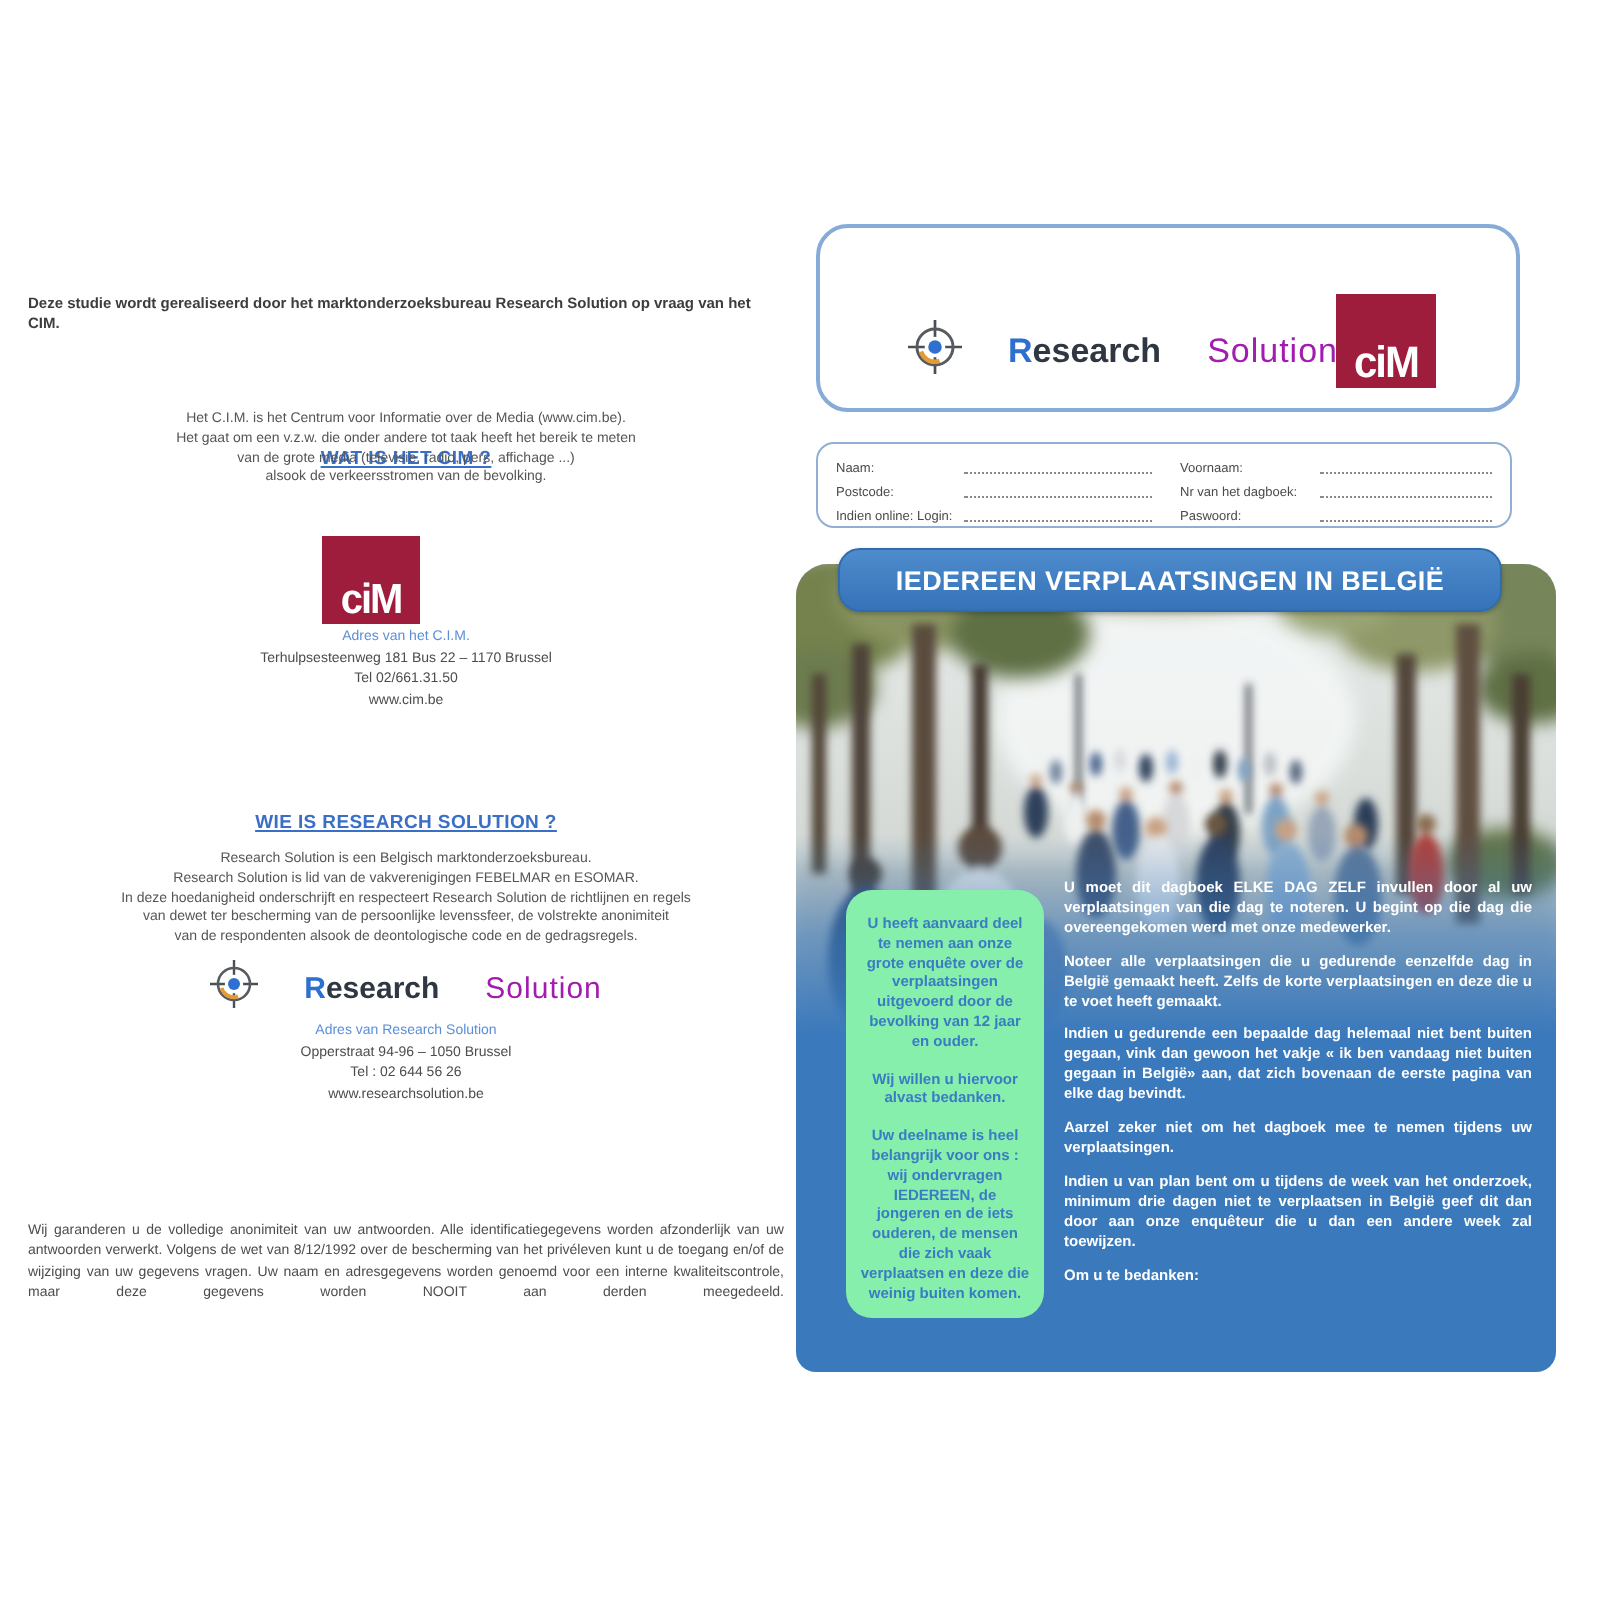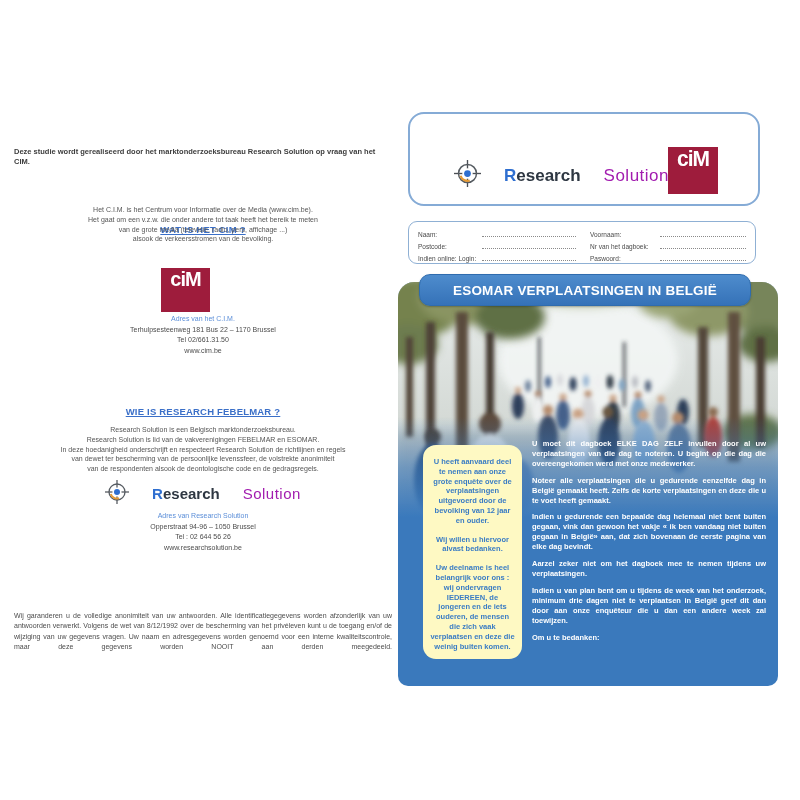--- a/index.html
+++ b/index.html
@@ -6,21 +6,21 @@
   body{width:800px;height:800px;position:relative;overflow:hidden;
        font-family:"Liberation Sans", sans-serif;color:#4c4c4c;}
   .abs{position:absolute;}
 
   
   .intro-line{left:14px;top:147px;width:378px;font-size:7.5px;font-weight:bold;
               color:#3d3d3d;text-align:left;line-height:10px;}
   .sec-heading{width:378px;left:14px;text-align:center;font-size:9.5px;font-weight:bold;
                color:#3a6fc8;text-decoration:underline;letter-spacing:.2px;}
   .sec-lines{width:378px;left:14px;text-align:center;font-size:7px;line-height:9.8px;color:#555;}
-  .cim-logo{background:#9e1c3c;color:#fff;display:flex;align-items:flex-start;justify-content:center;
+  .cim-logo{background:#9e1c3c;color:#fff;display:flex;align-items:flex-end;justify-content:center;
             font-weight:bold;}
   .cim-logo span{transform:scaleY(1.05);letter-spacing:-1px;}
   .addr{width:378px;left:14px;text-align:center;font-size:7px;line-height:10.5px;color:#4c4c4c;}
   .addr .lbl{color:#5b8ed8;}
   .rs-logo{display:flex;align-items:center;justify-content:center;gap:23px;}
   .rs-word-research{font-weight:bold;color:#2e3742;}
   .rs-word-research::first-letter{color:#2f6fd0;}
   .rs-word-solution{color:#a21caf;letter-spacing:.5px;}
   .footer-par{left:14px;top:611px;width:378px;font-size:7px;line-height:10.4px;
               text-align:justify;color:#4c4c4c;}
@@ -45,21 +45,21 @@
           color:#fff;font-weight:bold;font-size:13.5px;letter-spacing:.2px;
           box-shadow:0 1px 2px rgba(0,0,0,.25);}
 
   .blue-panel{left:398px;top:282px;width:380px;height:404px;background:#3a79bc;
               border-radius:16px 16px 10px 10px;z-index:1;}
   .photo{position:absolute;left:0;top:0;width:380px;height:235px;border-radius:16px 16px 0 0;
          overflow:hidden;}
   .photo svg{display:block;}
   .photo-fade{position:absolute;left:0;bottom:0;width:100%;height:100px;
               background:linear-gradient(to bottom,rgba(58,121,188,0) 0%,rgba(58,121,188,.6) 50%,#3a79bc 100%);}
-  .intro-box{position:absolute;left:25px;top:163px;width:99px;height:214px;background:#fef9c3;
+  .intro-box{position:absolute;left:25px;top:163px;width:99px;height:214px;background:#86efac;
              border-radius:13px;z-index:4;box-sizing:border-box;padding:12px 7px;
              color:#3a7cc4;font-weight:bold;font-size:7.5px;line-height:9.8px;text-align:center;}
   .intro-box p{margin:0 0 9px 0;}
   .info-text{position:absolute;left:134px;top:157px;width:234px;z-index:4;color:#ffffff;
              font-weight:bold;font-size:7.5px;line-height:9.9px;text-align:justify;}
   .info-text p{margin:0 0 7px 0;}
   .info-text p.tight{margin:0;}
 </style>
 </head>
 <body>
@@ -79,21 +79,21 @@
   <span>ciM</span>
 </div>
 
 <div class="abs addr" style="top:314px;">
   <div class="lbl">Adres van het C.I.M.</div>
   <div>Terhulpsesteenweg 181 Bus 22 – 1170 Brussel</div>
   <div>Tel  02/661.31.50</div>
   <div>www.cim.be</div>
 </div>
 
-<div class="abs sec-heading" style="top:406px;">WIE IS RESEARCH FEBELMAR ?</div>
+<div class="abs sec-heading" style="top:406px;">WIE IS RESEARCH SOLUTION ?</div>
 
 <div class="abs sec-lines" style="top:425px;">
   <div>Research Solution is een Belgisch marktonderzoeksbureau.</div>
   <div>Research Solution is lid van de vakverenigingen  FEBELMAR en ESOMAR.</div>
   <div>In deze hoedanigheid onderschrijft en respecteert Research Solution de richtlijnen en regels</div>
   <div>van dewet ter bescherming van de persoonlijke levenssfeer, de volstrekte anonimiteit</div>
   <div>van de respondenten alsook de deontologische code en de gedragsregels.</div>
 </div>
 
 <div class="abs rs-logo" style="left:14px;top:480px;width:378px;font-size:15px;">
@@ -155,21 +155,21 @@
   </div>
   <div class="f-row">
     <span class="f-lbl">Indien online: Login:</span>
     <span class="dots"></span>
     <span class="f-lbl2">Paswoord:</span>
     <span class="dots2"></span>
   </div>
 </div>
 
 <div class="abs banner">
-  <span>ESOMAR VERPLAATSINGEN IN BELGIË</span>
+  <span>IEDEREEN VERPLAATSINGEN IN BELGIË</span>
 </div>
 
 <div class="abs blue-panel">
 
   <div class="photo">
     <svg width="380" height="235" viewBox="0 0 380 235" preserveAspectRatio="none">
       <defs>
         <filter id="b2" x="-20%" y="-20%" width="140%" height="140%">
             <feGaussianBlur stdDeviation="2.2"></feGaussianBlur>
           </filter>

